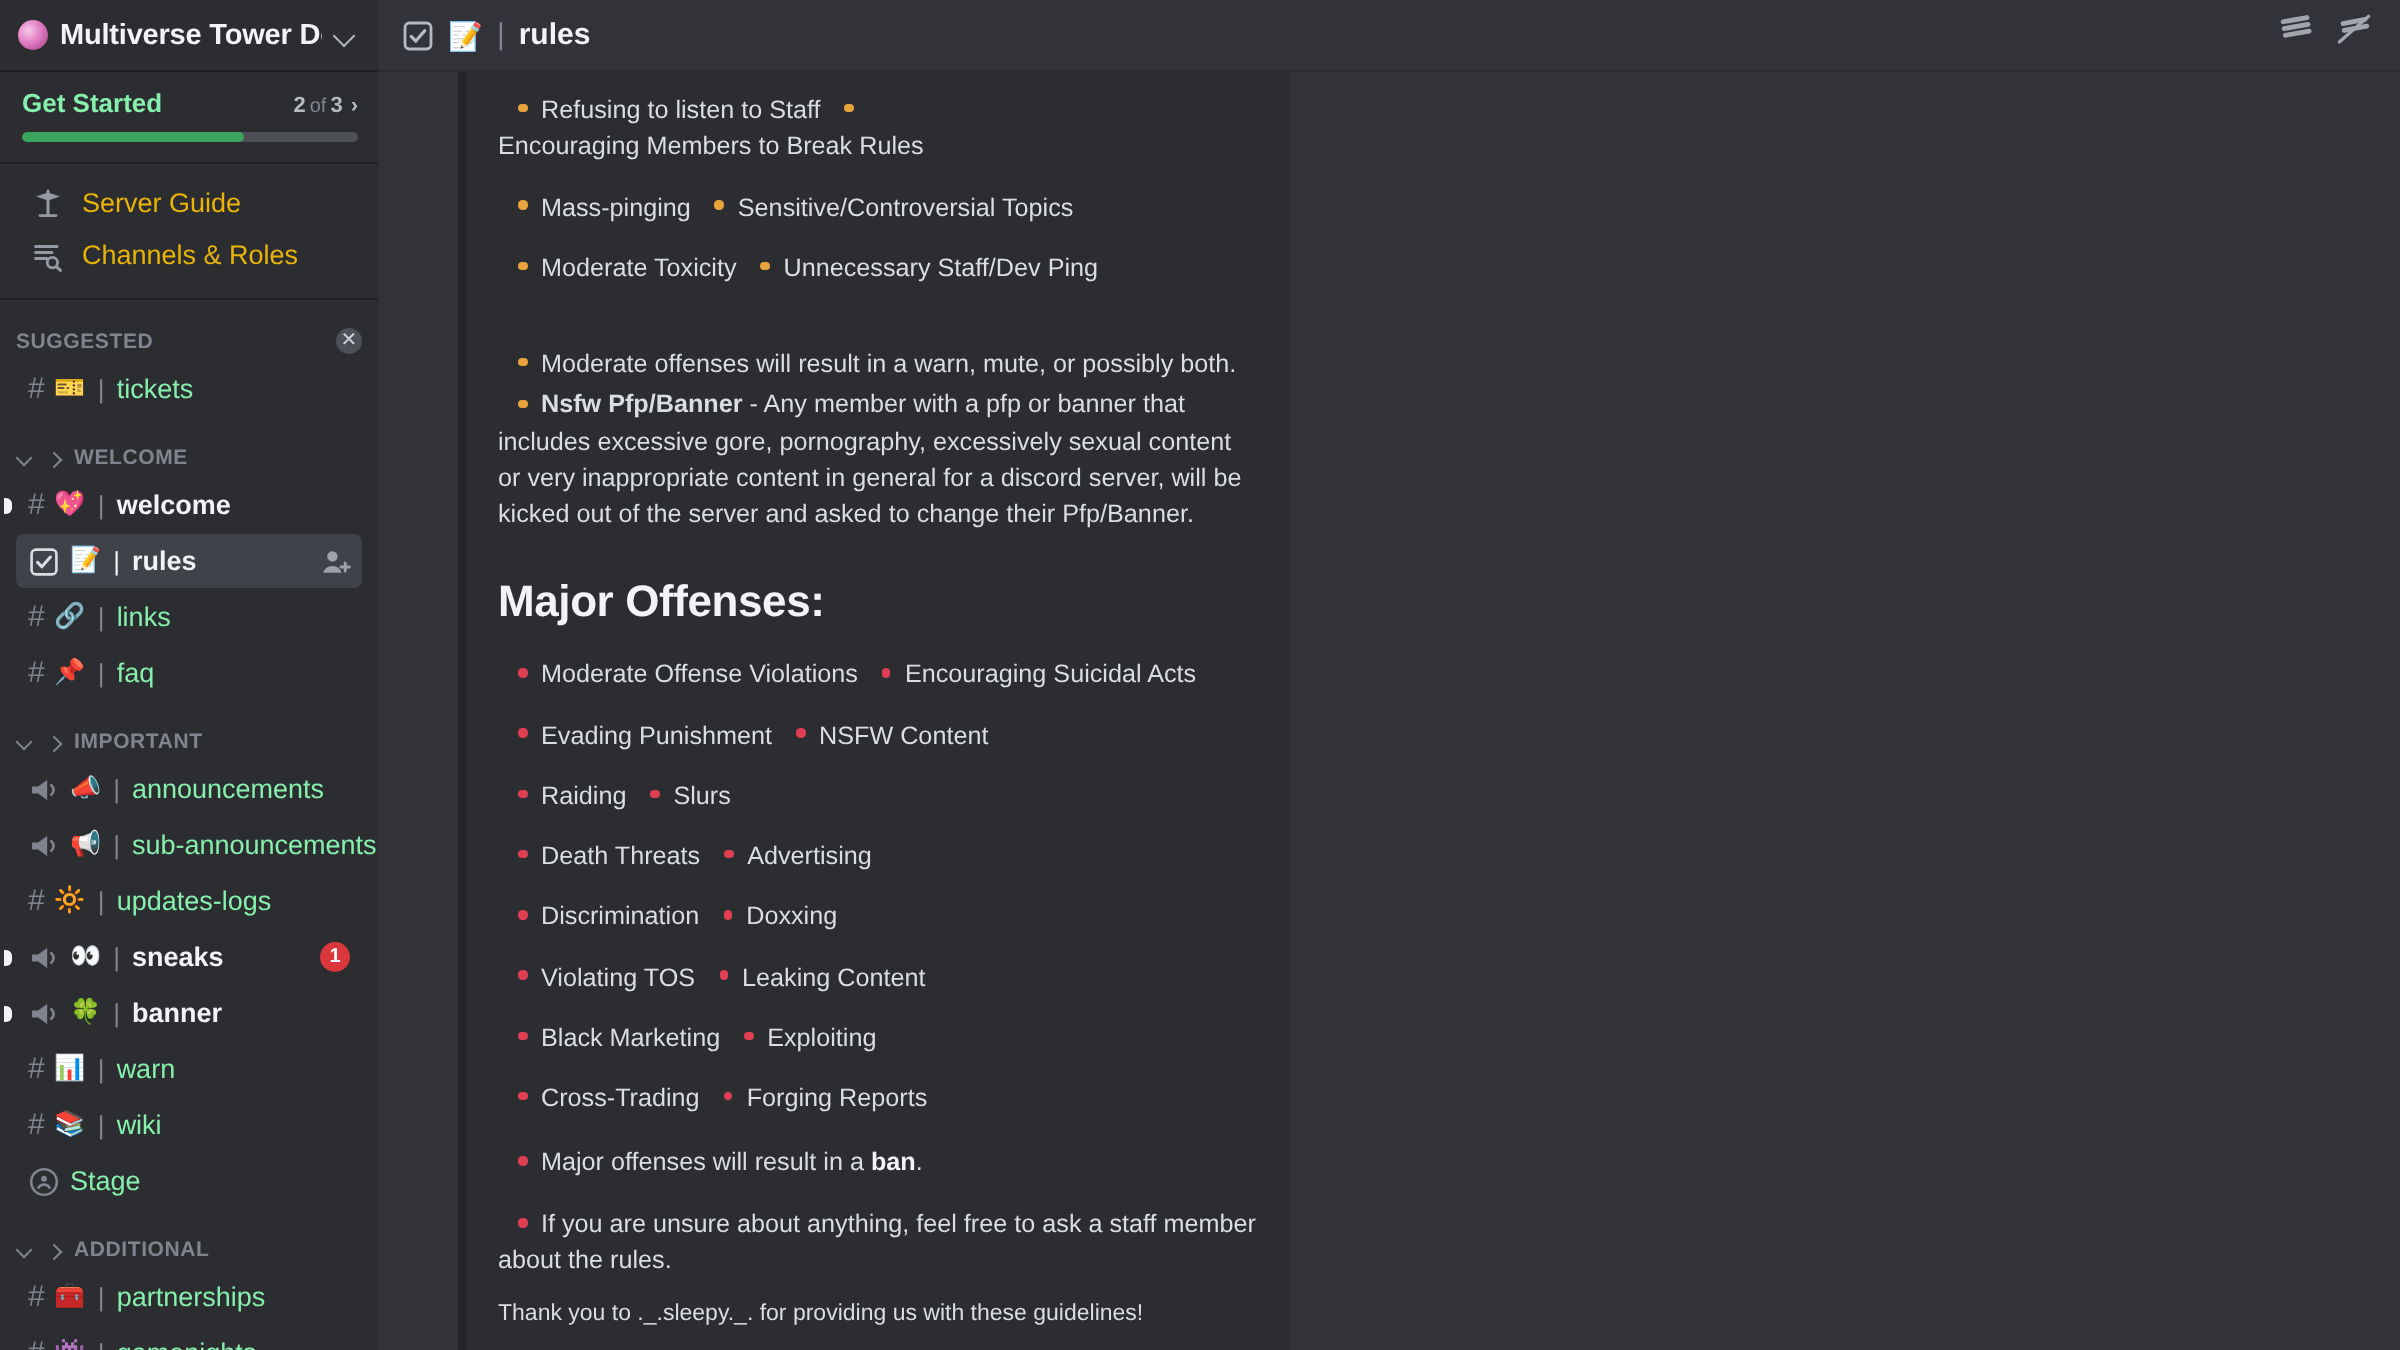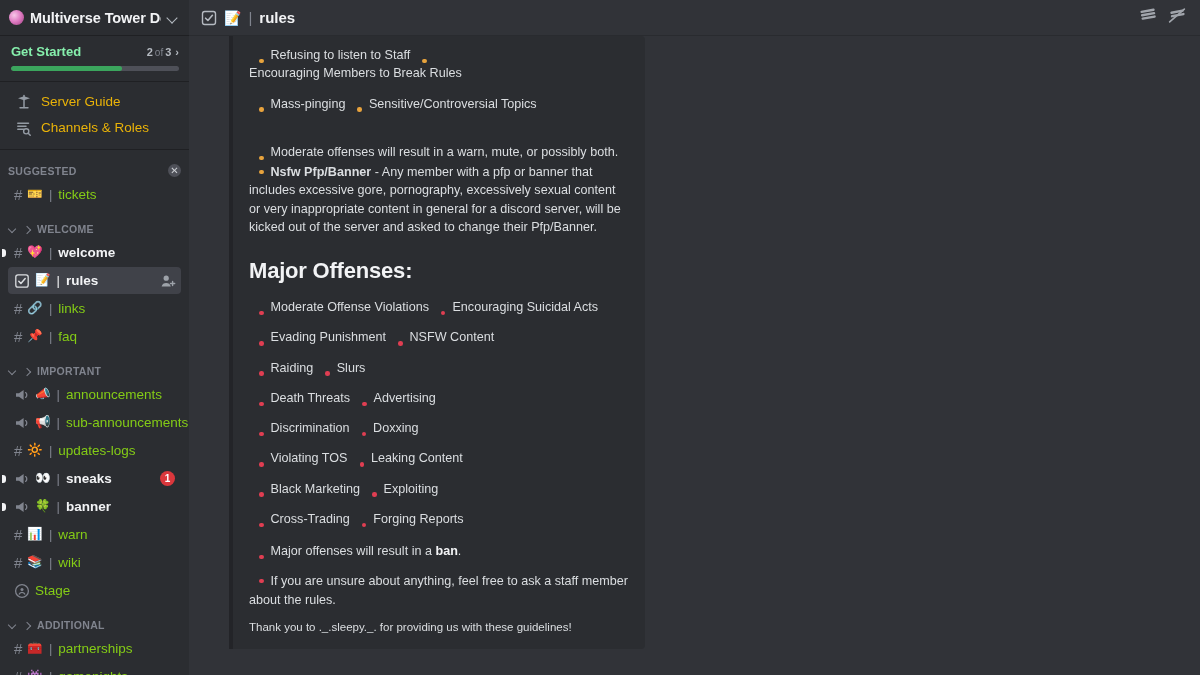--- a/index.html
+++ b/index.html
@@ -115,21 +115,21 @@
     position: relative;
   }
   .ch-row.active { background: #404249; }
   .ch-dot {
     position: absolute; left: -6px; width: 4px; height: 8px;
     background: #f2f3f5; border-radius: 0 3px 3px 0;
   }
   .ch-hash { color: #80848e; font-size: 15px; font-weight: 400; line-height: 1; }
   .ch-emoji { font-size: 12.5px; line-height: 1; }
   .ch-pipe { color: #80848e; font-size: 13px; margin: 0 1px; }
-  .ch-name { color: #84cc16; font-size: 13.5px; white-space: nowrap; }
+  .ch-name { color: #86efac; font-size: 13.5px; white-space: nowrap; }
   .ch-row.active .ch-name, .ch-row.unread .ch-name { color: #f2f3f5; font-weight: 600; }
   .ch-row.active .ch-pipe { color: #f2f3f5; }
   .badge {
     margin-left: auto; background: #da373c; color: #fff;
     font-size: 10px; font-weight: 700; min-width: 15px; height: 15px;
     border-radius: 8px; display: flex; align-items: center; justify-content: center;
     padding: 0 4px;
   }
   .row-action { margin-left: auto; width: 15px; height: 15px; opacity: .8; }
 
@@ -163,21 +163,21 @@
     width: 416px;
     background: #2b2d31;
     border-left: 4px solid #232428;
     border-radius: 0 4px 4px 0;
     padding: 0 16px 14px 16px;
   }
   .embed.embed-top { padding-top: 2px; }
 
   .b-line {
     color: #dbdee1; font-size: 12.6px; line-height: 1.35;
-    margin: 0 0 12px 0; display: flex; flex-wrap: wrap; align-items: flex-end;
+    margin: 0 0 12px 0; display: flex; flex-wrap: wrap; align-items: center;
   }
   .b-line.tight { margin-bottom: 2px; }
   .bullet {
     display: inline-block; width: 4.5px; height: 4.5px; border-radius: 50%;
     margin: 0 7px 0 10px; flex: 0 0 4.5px; position: relative; top: -1px;
   }
   .bullet.first { margin-left: 10px; }
   .bullet.mid { margin-left: 12px; }
   .bullet.mod { background: #e8a33d; }
   .bullet.major { background: #e03e52; }
@@ -439,20 +439,26 @@
               <span class="para">Refusing to listen to Staff</span>
               <span class="bullet mod mid"></span>
               <span class="para">Encouraging Members to Break Rules</span>
             </div>
             <div class="b-line">
               <span class="bullet mod first"></span>
               <span class="para">Mass-pinging</span>
               <span class="bullet mod mid"></span>
               <span class="para">Sensitive/Controversial Topics</span>
             </div>
+            <div class="b-line">
+              <span class="bullet mod first"></span>
+              <span class="para">Moderate Toxicity</span>
+              <span class="bullet mod mid"></span>
+              <span class="para">Unnecessary Staff/Dev Ping</span>
+            </div>
           </div>
 
         <div class="spacer-20"></div>
 
         <div class="b-line tight">
           <span class="bullet mod first"></span>
           <span class="para">Moderate offenses will result in a warn, mute, or possibly both.</span>
         </div>
 
         <div class="wrap-para">

